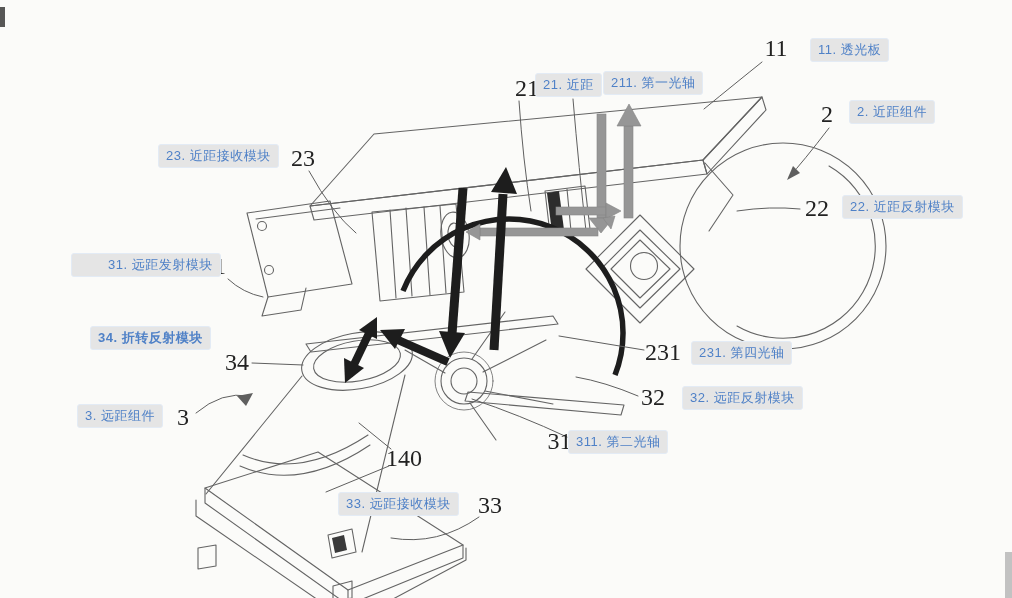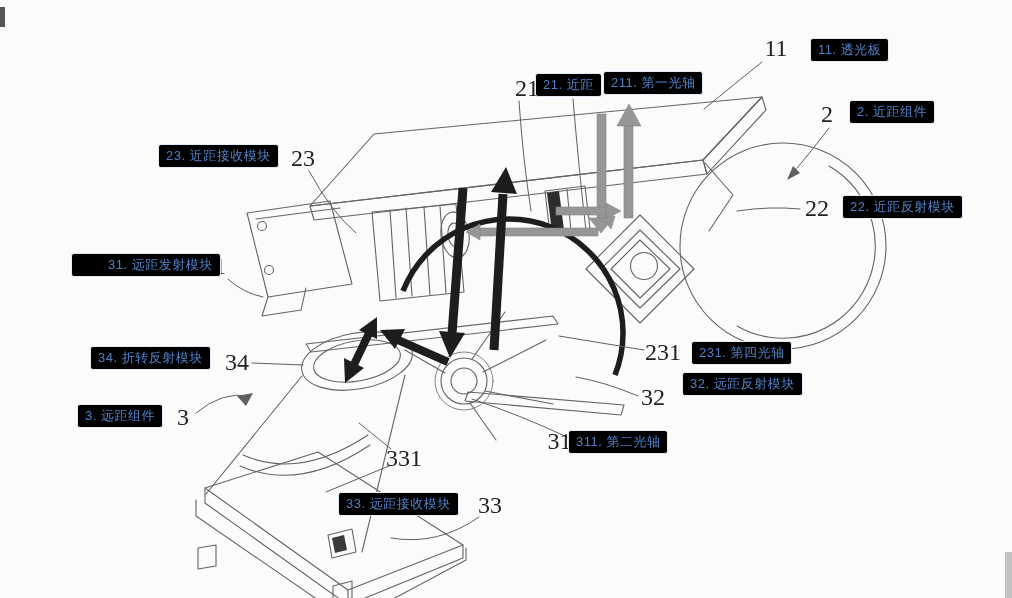--- a/index.html
+++ b/index.html
@@ -4,21 +4,21 @@
 <style>
   html,body{margin:0;padding:0;background:#e8e8e8;}
   #stage{
     position:relative;width:1012px;height:598px;margin:0 auto;
     background:#fbfbf9;overflow:hidden;
     font-family:"Liberation Sans","DejaVu Sans",sans-serif;
   }
   #drawing{position:absolute;left:0;top:0;width:1012px;height:598px;}
   .chip{
     position:absolute;display:inline-block;white-space:nowrap;
-    background:#000000;color:#4f81c7;border:1px solid #e3ebf5;border-radius:3px;
+    background:#e5e5e5;color:#4f81c7;border:1px solid #e3ebf5;border-radius:3px;
     font-size:13px;line-height:18px;padding:2px 7px;letter-spacing:0.5px;
     z-index:5;
   }
   .chip.under{z-index:4;}
   .chip.over{z-index:6;}
   .fignum{
     position:absolute;transform:translate(-50%,-50%);
     font-family:"Liberation Serif","DejaVu Serif",serif;
     font-size:24px;color:#222;z-index:3;line-height:1;
   }
@@ -163,36 +163,36 @@
     </g>
   </svg>
 
   <span class="chip" style="left:810px;top:38px;">11. 透光板</span>
   <span class="chip" style="left:849px;top:100px;">2. 近距组件</span>
   <span class="chip under" style="left:535px;top:73px;">21. 近距</span>
   <span class="chip over" style="left:603px;top:71px;">211. 第一光轴</span>
   <span class="chip" style="left:158px;top:144px;">23. 近距接收模块</span>
   <span class="chip" style="left:842px;top:195px;">22. 近距反射模块</span>
   <span class="chip" style="left:71px;top:253px;padding-left:36px;">31. 远距发射模块</span>
-  <span class="chip" style="left:90px;top:346px;">34. 折转反射模块</span>
+  <span class="chip" style="left:90px;top:326px;font-weight:bold;">34. 折转反射模块</span>
   <span class="chip" style="left:77px;top:404px;">3. 远距组件</span>
   <span class="chip" style="left:338px;top:492px;">33. 远距接收模块</span>
   <span class="chip" style="left:568px;top:430px;">311. 第二光轴</span>
   <span class="chip" style="left:691px;top:341px;">231. 第四光轴</span>
-  <span class="chip" style="left:682px;top:372px;">32. 远距反射模块</span>
+  <span class="chip" style="left:682px;top:386px;">32. 远距反射模块</span>
 
   <span class="fignum" style="left:776px;top:48px;">11</span>
   <span class="fignum" style="left:827px;top:114px;">2</span>
   <span class="fignum" style="left:519px;top:88px;margin-left:8px;">21</span>
   <span class="fignum" style="left:303px;top:158px;">23</span>
   <span class="fignum" style="left:817px;top:208px;">22</span>
   <span class="fignum" style="left:214px;top:266px;">31</span>
   <span class="fignum" style="left:237px;top:362px;">34</span>
   <span class="fignum" style="left:183px;top:417px;">3</span>
-  <span class="fignum" style="left:404px;top:458px;">331</span>
+  <span class="fignum" style="left:404px;top:458px;">140</span>
   <span class="fignum" style="left:490px;top:505px;">33</span>
   <span class="fignum" style="left:541px;top:441px;margin-left:24px;">311</span>
   <span class="fignum" style="left:663px;top:352px;">231</span>
   <span class="fignum" style="left:653px;top:397px;">32</span>
 
   <div class="artifact-tl"></div>
   <div class="artifact-br"></div>
 </div>
 
 </body></html>

